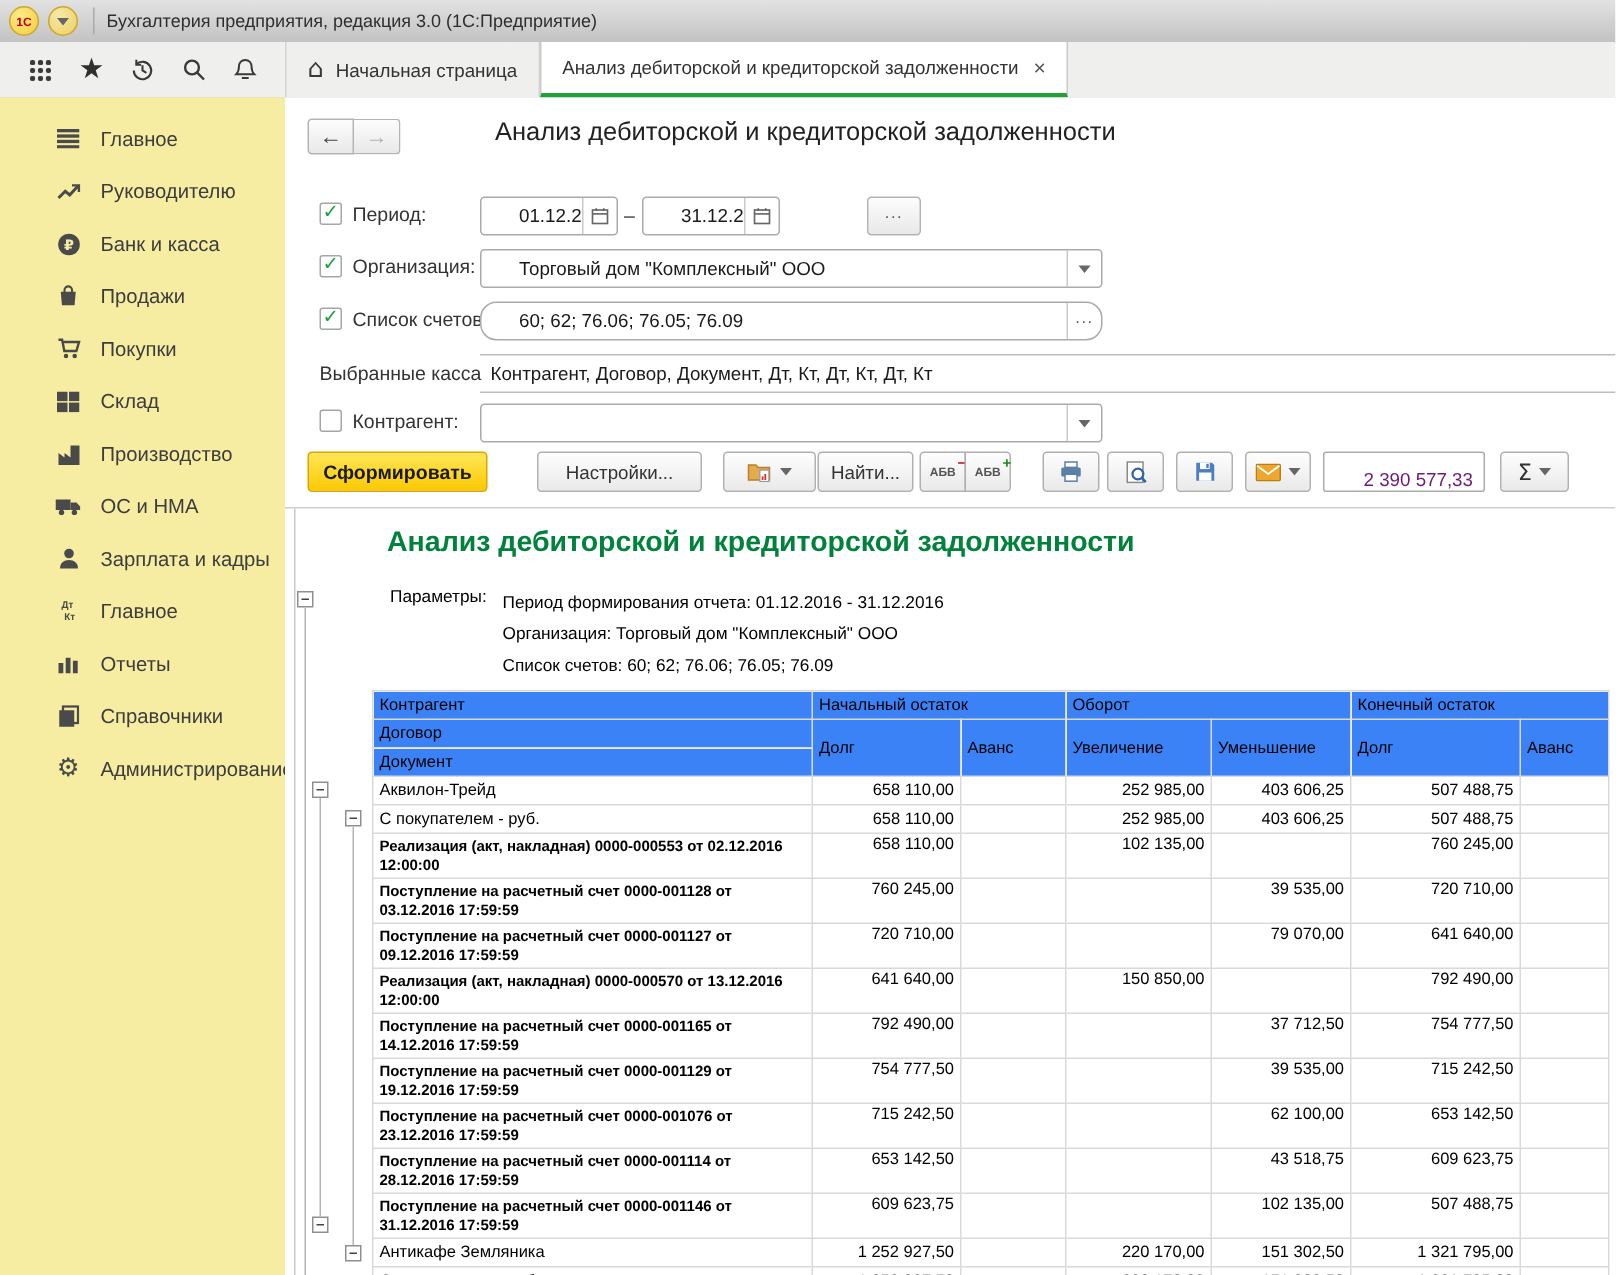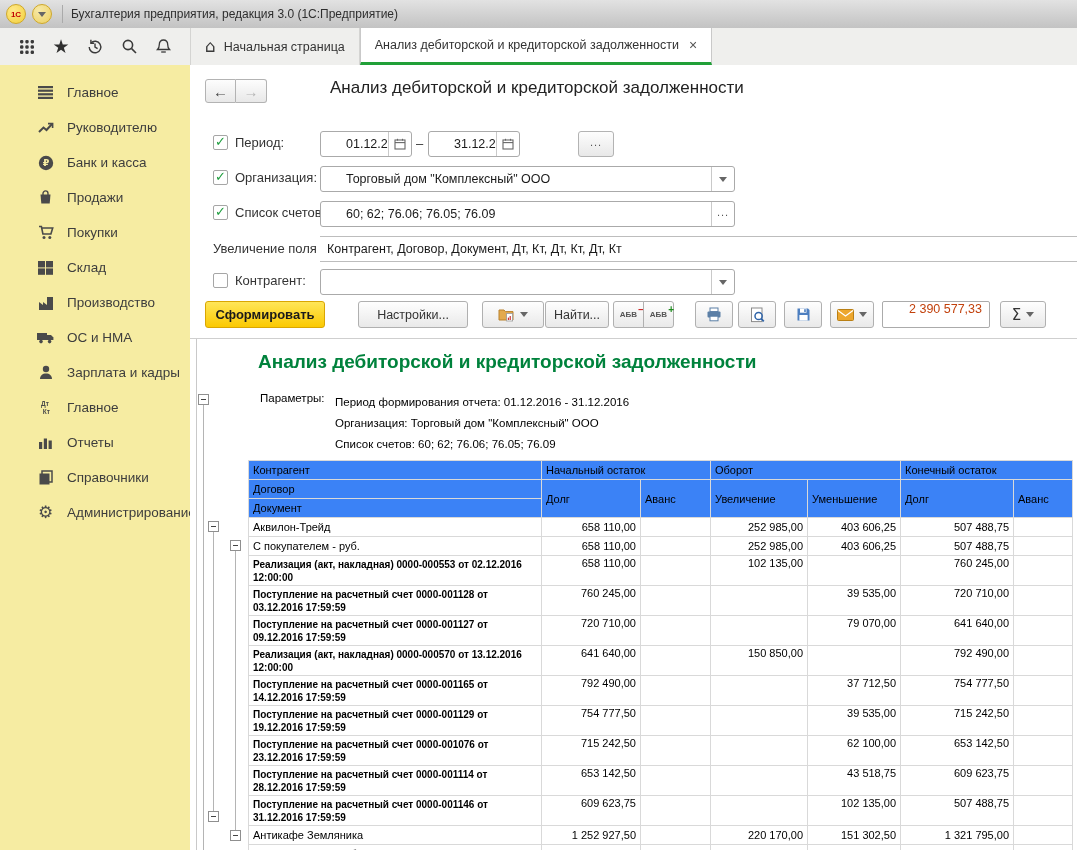--- a/index.html
+++ b/index.html
@@ -87,22 +87,22 @@
   .toolbar{position:absolute;left:0;top:236px;width:100%;height:28px;}
   .tbtn{position:absolute;top:0;height:27px;border:1px solid #b0b0b0;border-radius:3px;
     background:linear-gradient(#fefefe,#e9e9e9);display:flex;align-items:center;justify-content:center;
     font-size:12.5px;color:#333;box-sizing:border-box;gap:5px;}
   .tbtn.yellow{background:linear-gradient(#ffe658,#fbc902);border-color:#d9a602;font-weight:bold;color:#1a1a1a;font-size:13px;}
   .abc{font-size:8px;font-weight:bold;color:#555;position:relative;line-height:1;}
   .abc .badge{position:absolute;top:-6px;right:-7px;font-size:10px;font-weight:bold;}
   .badge.minus{color:#cc2222;}
   .badge.plus{color:#1d8a1d;}
   .sumfld{position:absolute;top:0;left:692px;width:108px;height:27px;border:1px solid #ababab;background:#fff;
-    box-sizing:border-box;display:flex;align-items:flex-start;justify-content:flex-end;padding-right:7px;
-    font-size:12.5px;color:#c2410c;border-radius:2px;}
+    box-sizing:border-box;display:flex;align-items:flex-end;justify-content:flex-end;padding-right:7px;
+    font-size:12.5px;color:#701a75;border-radius:2px;}
   .sigma-glyph{font-size:15px;color:#333;font-family:"DejaVu Sans",sans-serif;}
   
   .report{position:absolute;left:0;top:273px;width:887px;height:512px;border-top:1px solid #cfcfcf;overflow:hidden;background:#fff;}
   .gutline{position:absolute;width:1px;background:#c9c9c9;}
   .gbox{position:absolute;width:11px;height:11px;border:1px solid #8f8f8f;background:#fff;box-sizing:border-box;z-index:3;}
   .gbox::after{content:"";position:absolute;left:2px;right:2px;top:4px;height:1px;background:#444;}
   .rtitle{position:absolute;left:68px;top:12px;font-size:19px;font-weight:bold;color:#00823c;white-space:nowrap;}
   .plabel{position:absolute;left:70px;top:53px;font-size:11.5px;color:#000;}
   .plines{position:absolute;left:145px;top:53px;font-size:11.5px;color:#000;line-height:21px;}
   table.rt{position:absolute;left:58px;top:121px;width:824px;border-collapse:collapse;table-layout:fixed;}
@@ -371,30 +371,30 @@
     </div>
   </div>
 
   <div class="frow" style="top:136px;">
     <div class="cbl">
       <span class="checkbox">
           <span class="mark">✓</span>
         </span>
       <span>Список счетов:</span>
     </div>
-    <div class="fld" style="left:130px;width:415px;">
+    <div class="fld" style="left:130px;width:415px;border-radius:11px;">
       <span class="val">60; 62; 76.06; 76.05; 76.09</span>
       <span class="sub">
           <span class="dots">...</span>
         </span>
     </div>
   </div>
 
   <div class="frow" style="top:171px;">
-    <span class="label-only">Увеличение поля</span>
+    <span class="label-only">Выбранные касса</span>
     <div class="flatfld">
         <span>Контрагент, Договор, Документ, Дт, Кт, Дт, Кт, Дт, Кт</span>
       </div>
   </div>
 
   <div class="frow" style="top:204px;">
     <div class="cbl">
       <span class="checkbox"></span>
       <span>Контрагент:</span>
     </div>

